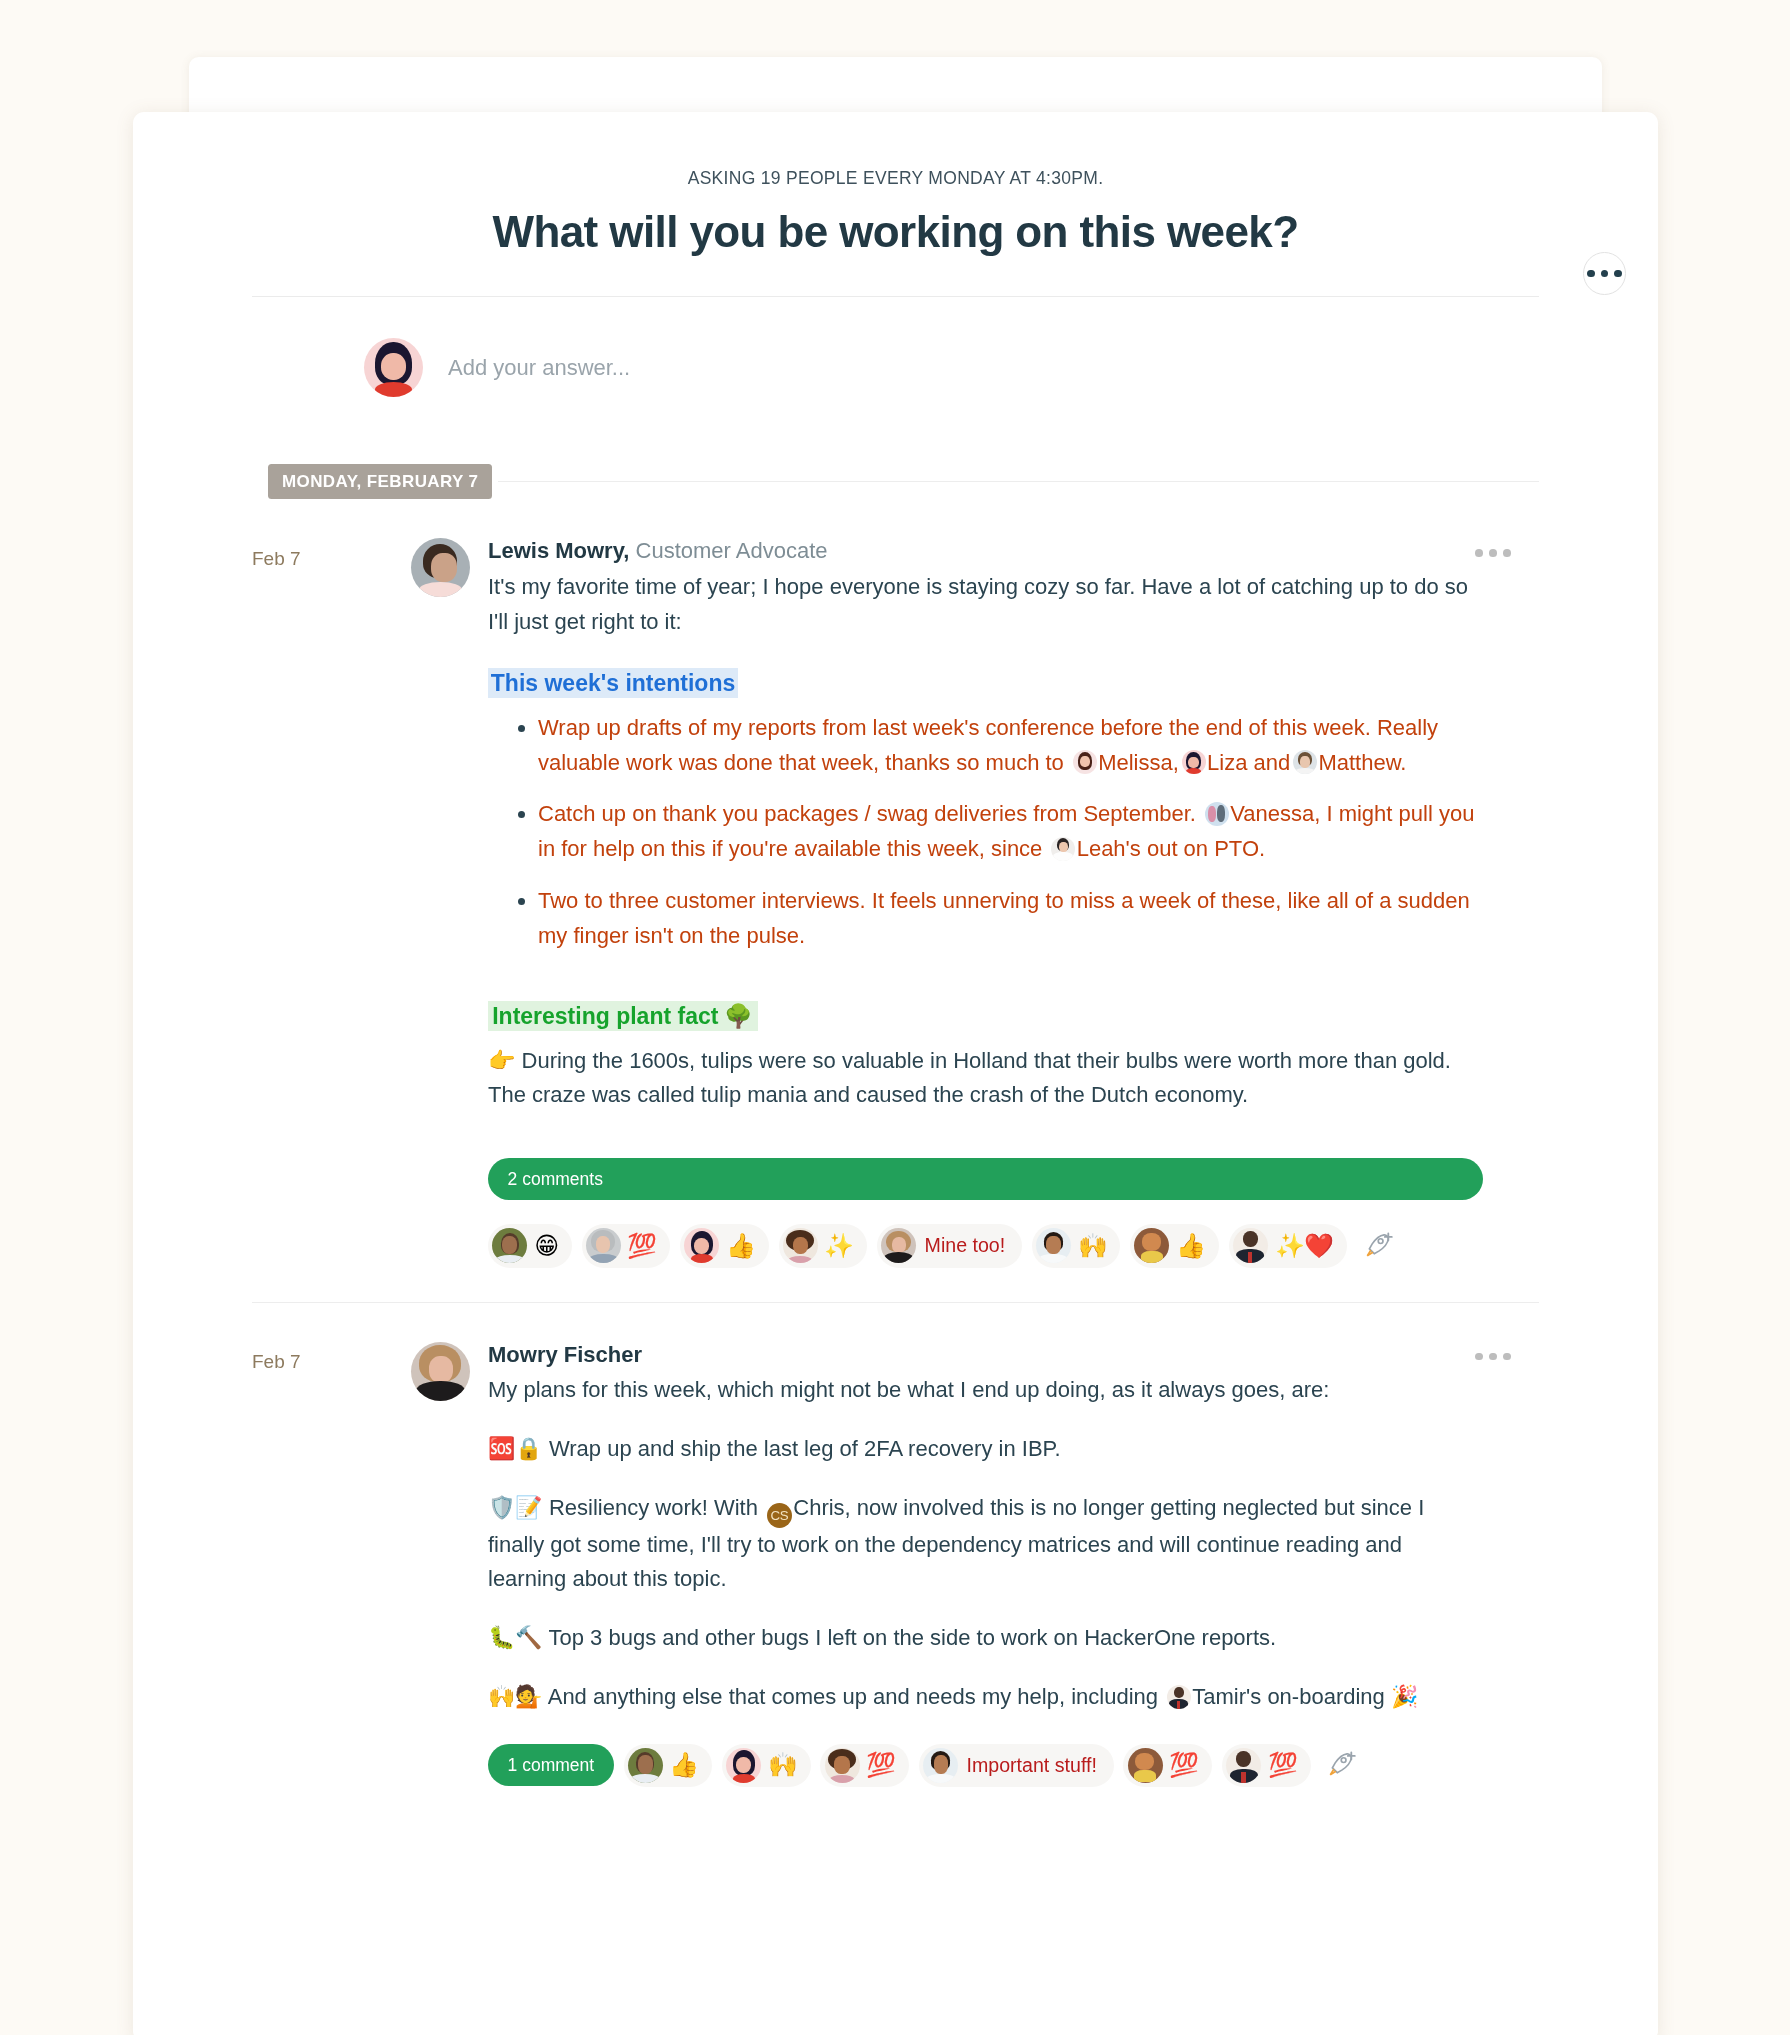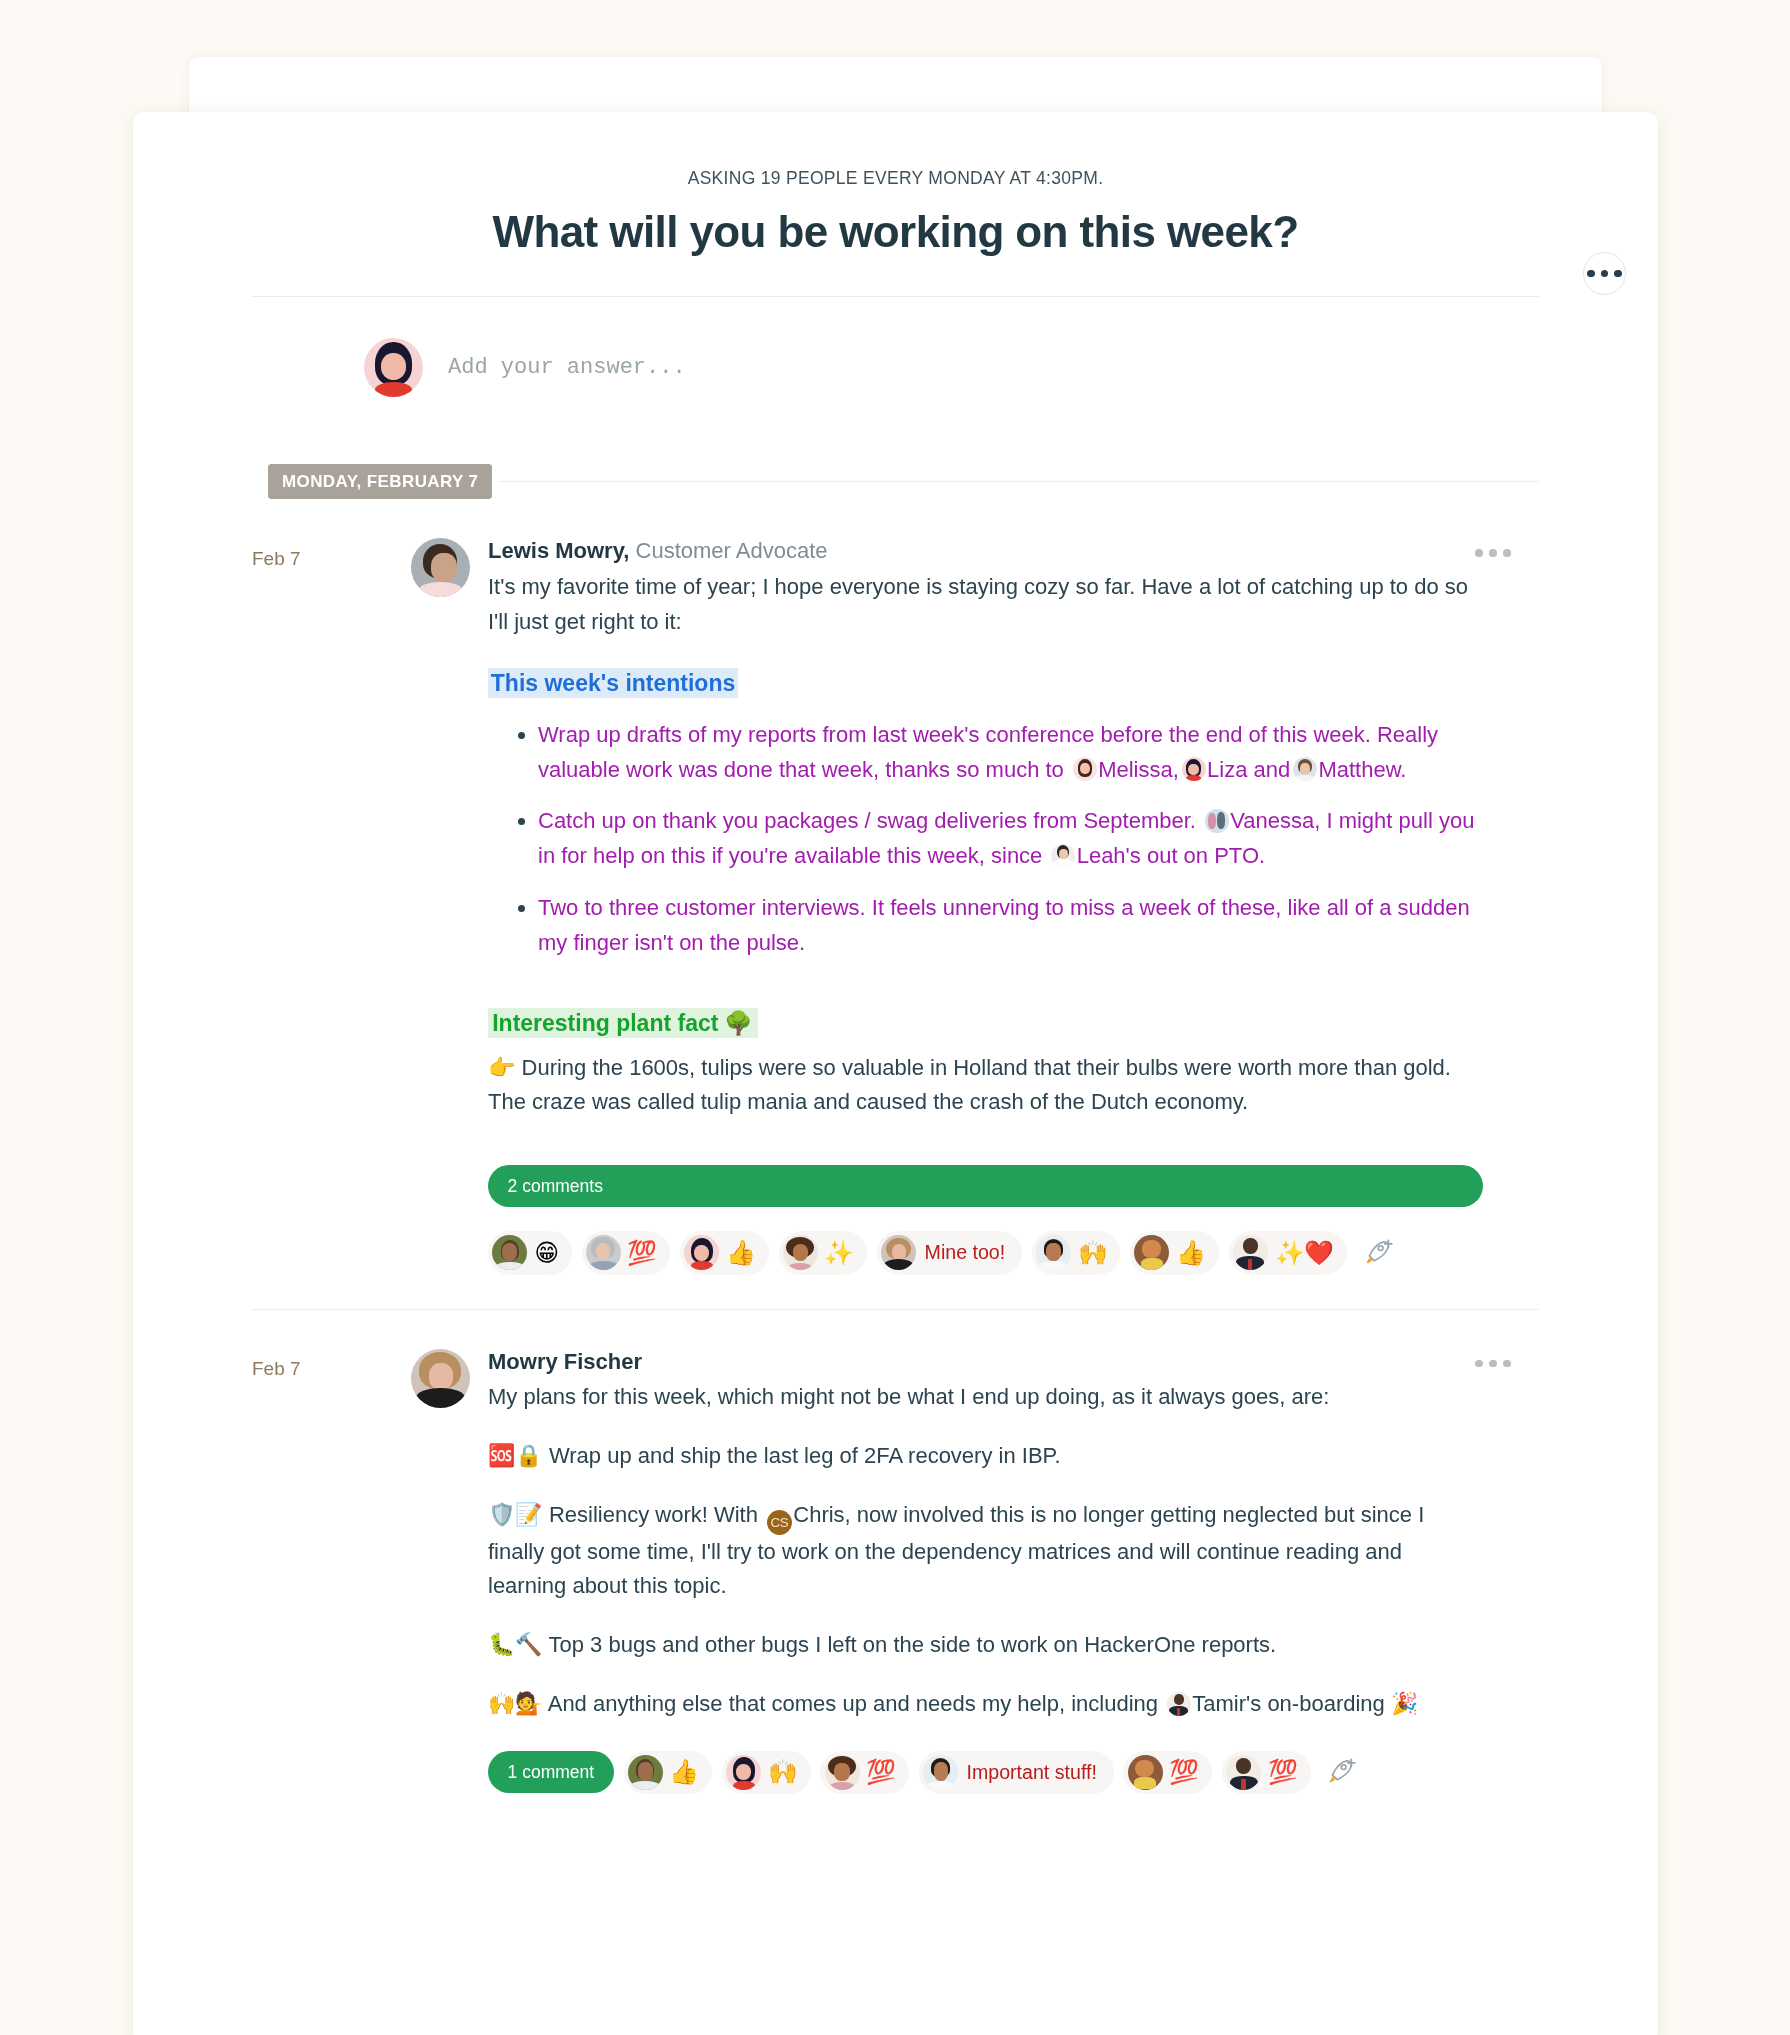--- a/index.html
+++ b/index.html
@@ -77,21 +77,21 @@
   .composer {
     margin: 39px 0 0 0;
     border-top: 1.4px solid #ebebeb;
     padding-top: 41px;
     display:flex; align-items:center; gap: 25px;
     padding-left: 112px;
     padding-bottom: 67px;
   }
   .avatar { border-radius:50%; flex:0 0 auto; background-size:cover; background-position:center; overflow:hidden; position:relative;}
   .av-lg { width:59px; height:59px; }
-  .composer-ph { font-size:22px; color:#9aa4ab;font-family:Liberation Mono, monospace; }
+  .composer-ph { font-size:22px; color:#9aa4ab; }
 
   
   .av-liza  { background:#f7d4d4; }
   .av-liza::before{ content:""; position:absolute; left:18%; top:6%; width:64%; height:74%; background:#1b1630; border-radius:48% 48% 40% 40%;}
   .av-liza::after{ content:""; position:absolute; left:28%; top:26%; width:44%; height:46%; background:#f0b9a8; border-radius:46%;}
   .av-liza i { position:absolute; left:18%; bottom:0; width:64%; height:26%; background:#e03b2e; border-radius:50% 50% 0 0; z-index:2;}
 
   .av-lewis { background:#a8b0b5; }
   .av-lewis::before{content:"";position:absolute;left:20%;top:10%;width:58%;height:58%;background:#3a2a20;border-radius:50% 50% 42% 42%;}
   .av-lewis::after{content:"";position:absolute;left:34%;top:24%;width:44%;height:50%;background:#caa288;border-radius:44%;}
@@ -182,21 +182,21 @@
   .h-blue {
     display:inline-block; background:#ddeaf8; color:#1f6fd6;
     font-size:23px; font-weight:700; padding:1.4px 2.8px; margin: 29px 0 12.6px 0;
   }
   .h-green {
     display:inline-block; background:#e0f3df; color:#16a32c;
     font-size:23px; font-weight:700; padding:1.4px 4.2px; margin: 31px 0 12.6px 0;
   }
 
   ul.bullets { margin: 0; padding-left: 50px; }
-  ul.bullets li { font-size:22px; line-height:1.58; color:#a21caf; margin-bottom: 17px; margin-top: 7px; }
+  ul.bullets li { font-size:22px; line-height:1.58; color:#c2410c; margin-bottom: 17px; }
   ul.bullets li::marker { color:#2b4450; }
 
   .mention-av { display:inline-block; width:24px; height:24px; border-radius:50%; vertical-align:-4.9px; position:relative; overflow:hidden; margin: 0 1.4px 0 2.8px;}
   .chris-badge {
     display:inline-block; width:25px; height:25px; border-radius:50%;
     background:#9a6518; color:#f2e2c0; font-size:13.3px; font-weight:400;
     text-align:center; line-height:25px; vertical-align:-4.9px; margin:0 1.4px 0 2.8px;
     letter-spacing:-0.3px;
   }
   .emo { font-family:"DejaVu Sans", sans-serif; }

